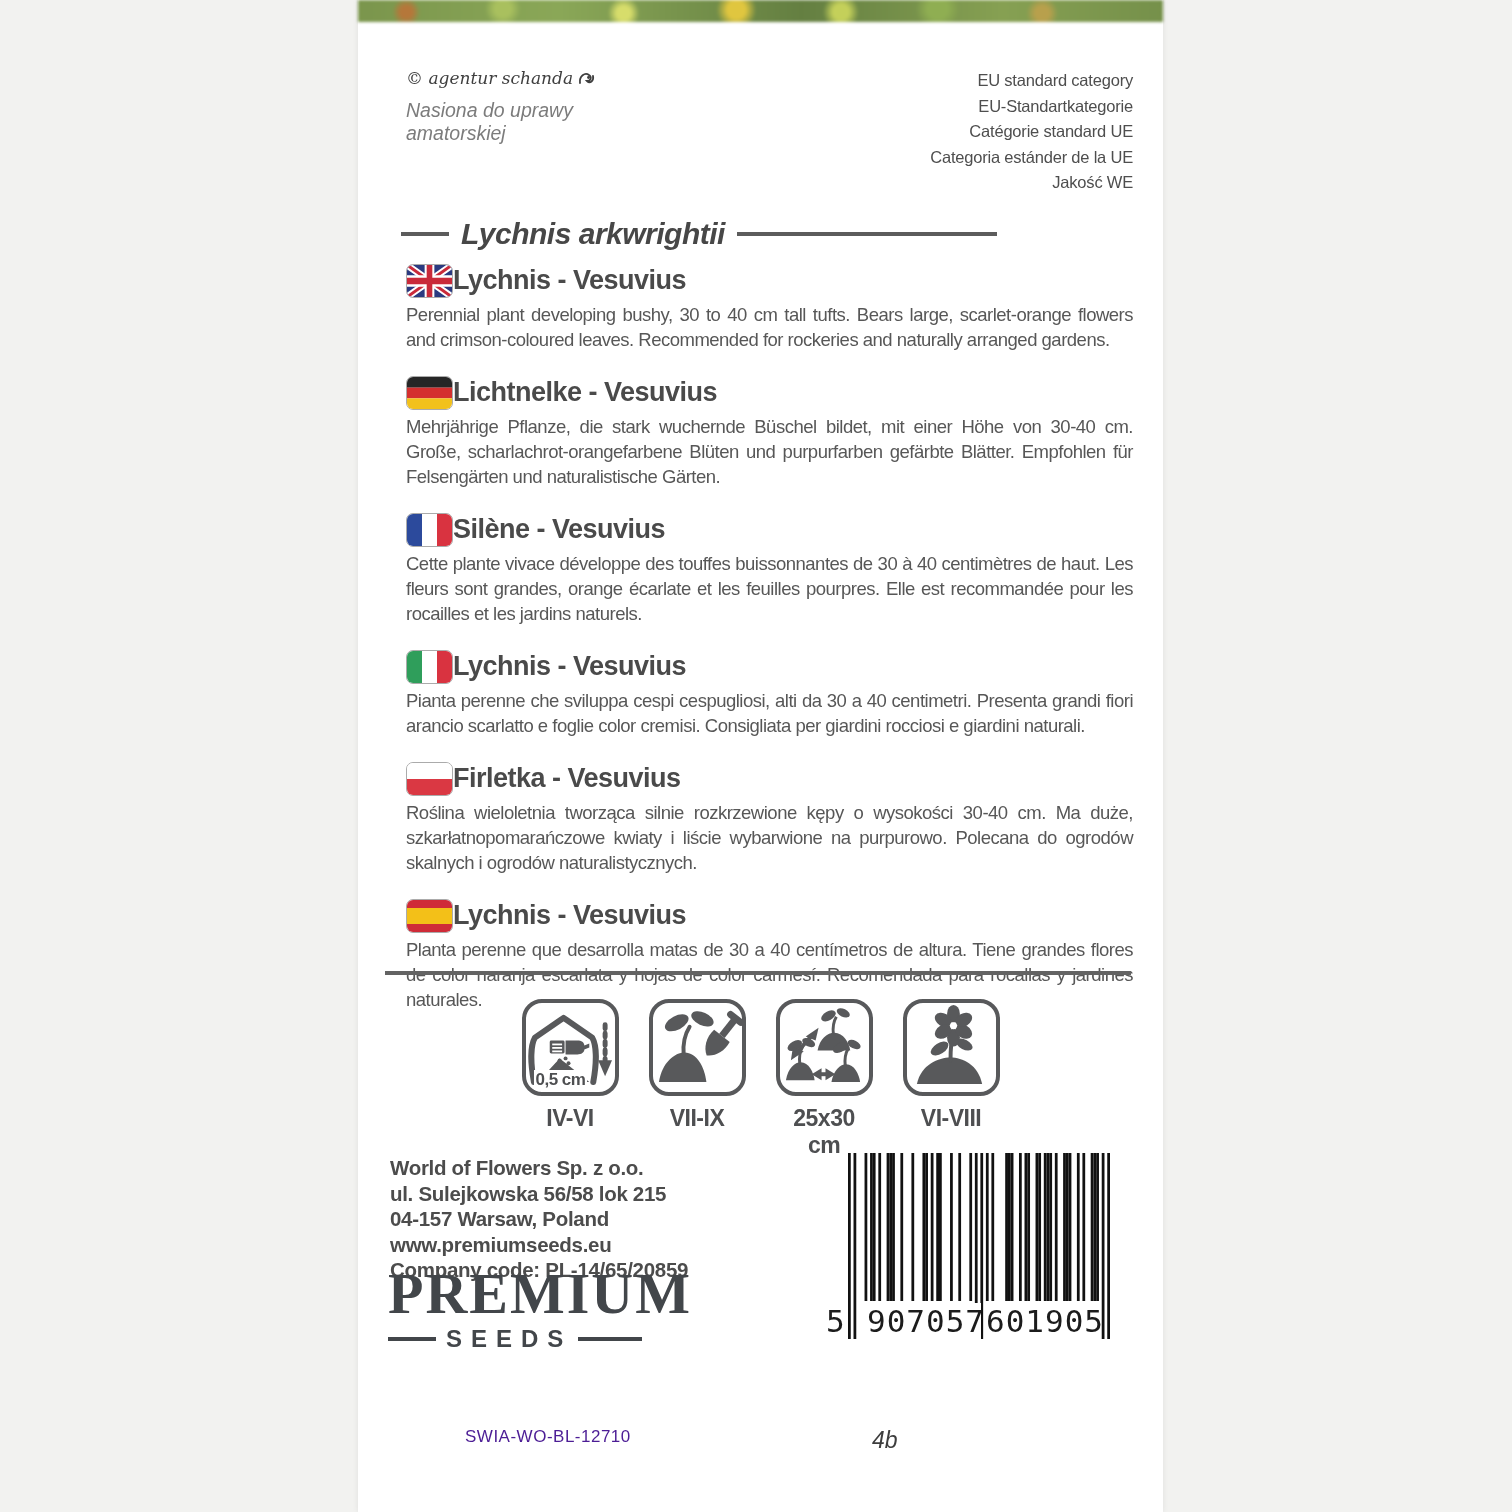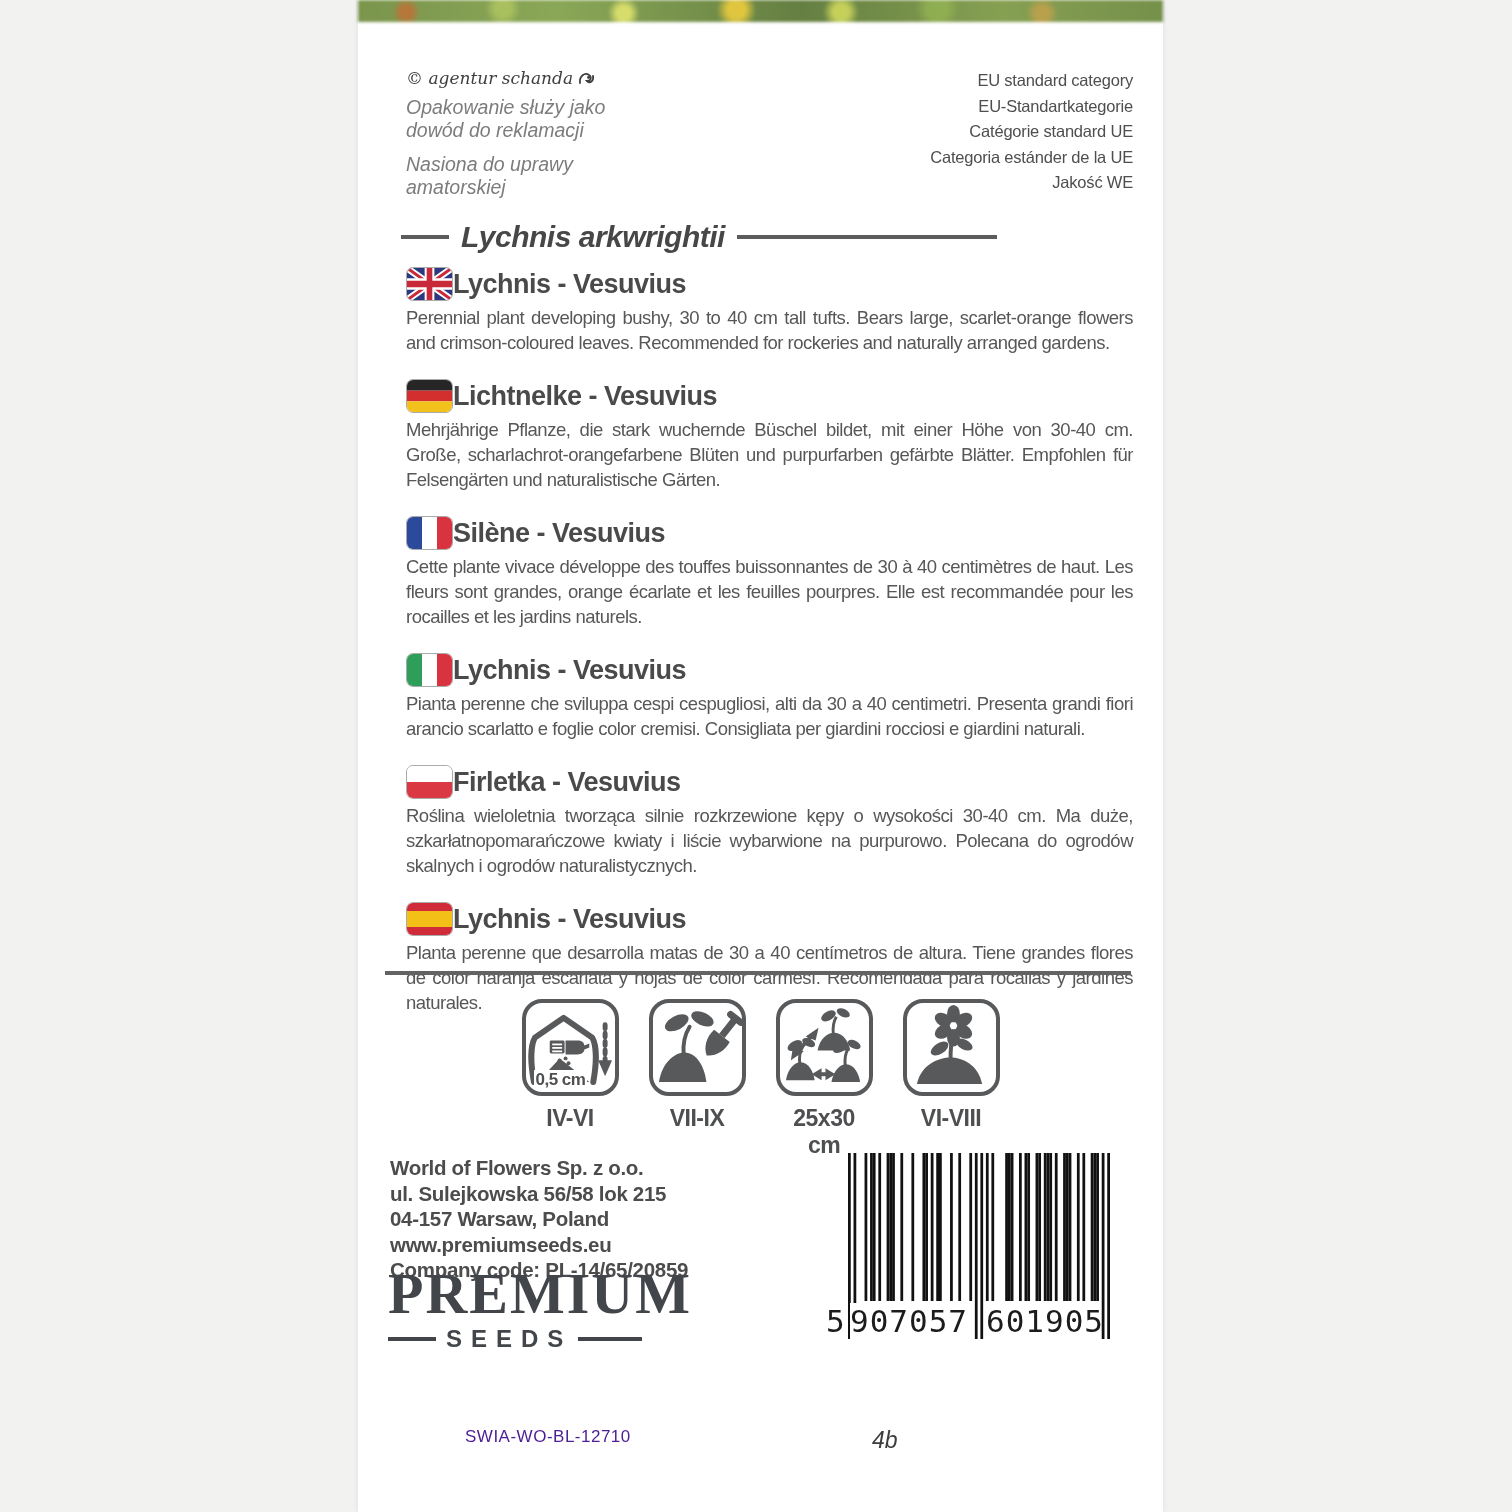--- a/index.html
+++ b/index.html
@@ -69,21 +69,21 @@
   .brand-sub { display:flex; align-items:center; margin-top:2px; }
   .brand-sub .l1 { width:48px; height:3.5px; background:#42464a; }
   .brand-sub .txt { font-size:24px; font-weight:bold; letter-spacing:9px; margin:0 6px 0 10px; }
   .brand-sub .l2 { width:64px; height:3.5px; background:#42464a; }
 
   
   .barcode { position:absolute; left:490px; top:1153px; width:262px; height:192px; }
   .bars { position:absolute; left:0; top:0; }
   .bc-nums { position:absolute; left:0; top:148px; height:40px; width:100%; font-family:"DejaVu Sans Mono", monospace; font-size:31px; color:#1c1c1c; }
   .bc-prefix { position:absolute; left:-22px; top:2px; }
-  .bc-left  { position:absolute; left:2px;  top:2px; width:114px; text-align:left; background:#fff; letter-spacing:1px; }
+  .bc-left  { position:absolute; left:19px;  top:2px; width:114px; text-align:left; background:#fff; letter-spacing:1px; }
   .bc-right { position:absolute; left:138px; top:2px; width:112px; text-align:center; background:#fff; letter-spacing:1px; }
 
   
   .footer-batch { position:absolute; left:107px; top:1427px; font-size:17px; color:#4c1d95; letter-spacing:0.5px;text-align:center; }
   .footer-page  { position:absolute; left:514px; top:1427px; font-size:23px; color:#3d3d3d;font-style:italic; }
 </style>
 </head>
 <body>
 
 <div class="packet">
@@ -92,24 +92,20 @@
   <div class="content">
 
     <div class="top-row">
       <div>
         <div class="copyright-line">
           <span>© agentur schanda</span>
           <svg width="17" height="15" viewBox="0 0 17 15">
             <path d="M2,12 C1,5 7,1 11,4 C14,6 13,10 9,10 C12,13 16,10 15,5" stroke="#3f3f3f" stroke-width="1.8" fill="none" stroke-linecap="round"></path>
             <circle cx="10.5" cy="6.5" r="1.4" fill="#3f3f3f"></circle>
           </svg>
-        </div>
-        <div class="claim">
-          <div>Opakowanie służy jako</div>
-          <div>dowód do reklamacji</div>
         </div>
         <div class="amateur">
           <div>Nasiona do uprawy</div>
           <div>amatorskiej</div>
         </div>
       </div>
       <div class="eu-cats">
         <div>EU standard category</div>
         <div>EU-Standartkategorie</div>
         <div>Catégorie standard UE</div>

